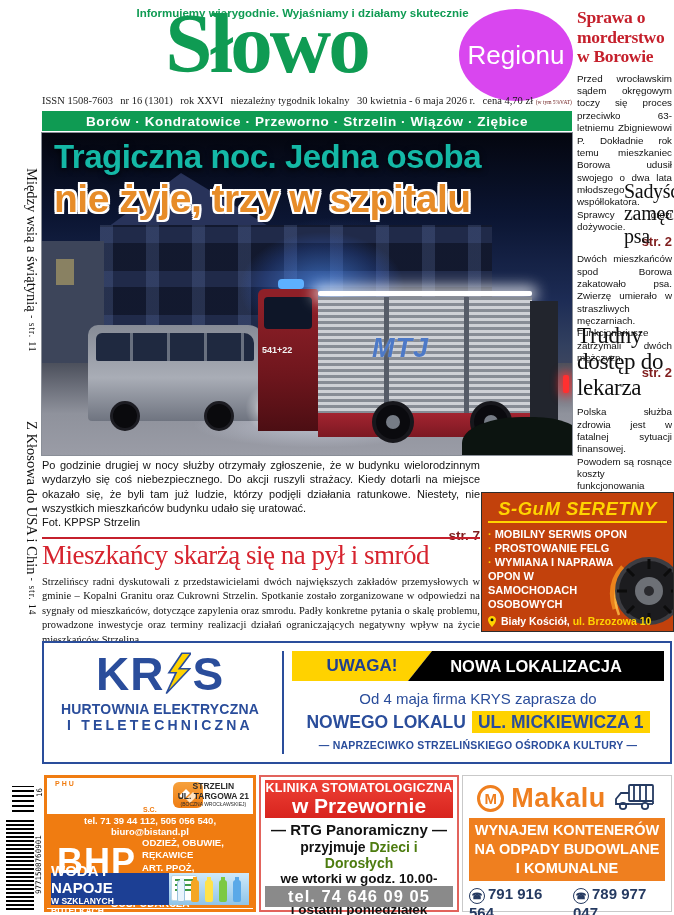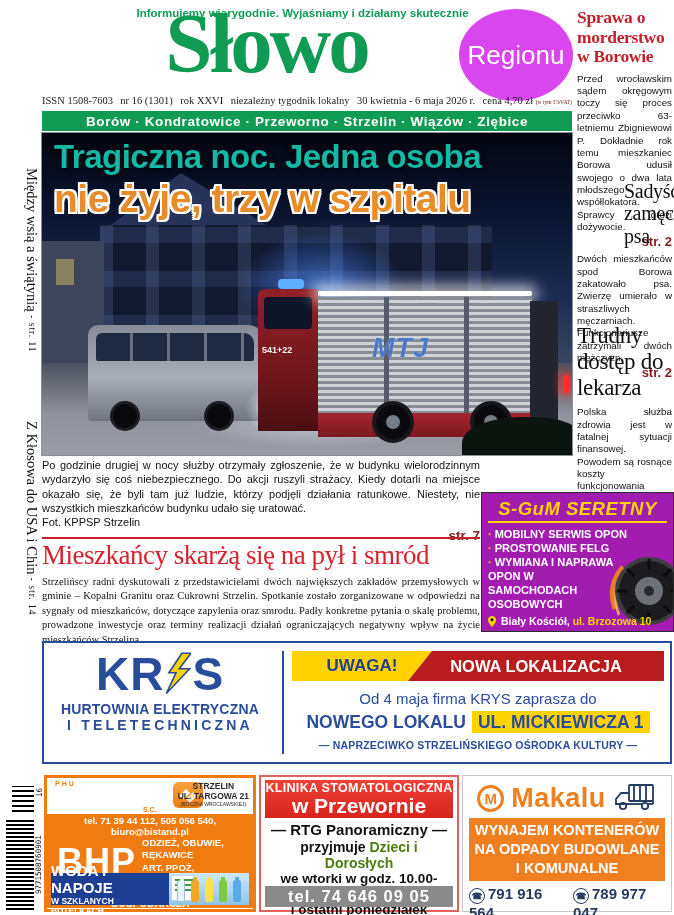--- a/index.html
+++ b/index.html
@@ -110,21 +110,21 @@
   .rrail { position:absolute; left:577px; top:0; width:95px; height:492px; }
   .rstory { position:absolute; left:0; width:95px; }
   .rstory h3 { font-family:"Liberation Serif", serif; line-height:1.12; letter-spacing:-.3px; }
   .rstory .rbody { margin-top:6px; font-family:Liberation Sans, sans-serif; font-size:9.8px; line-height:1.26;
     color:#111; text-align:justify; }
   .rstory .page-ref { font-size:13px; margin-top:1px; }
   #rstory-1 { top:8px; } #rstory-1 h3 { color:#c5202c; font-weight:700; font-size:17.5px; }
   #rstory-2 { top:180px; } #rstory-2 h3 { color:#101010; font-weight:400; font-size:20px;margin-left:47px; }
   #rstory-3 { top:323px; } #rstory-3 h3 { color:#101010; font-weight:400; font-size:23px; }
   
-  .ad-sgum { position:absolute; left:481px; top:492px; width:193px; height:140px; background:#a21caf;
+  .ad-sgum { position:absolute; left:481px; top:492px; width:193px; height:140px; background:#c2410c;
     border:1px solid #2c2c2c; padding:5px 6px; overflow:hidden; color:#fff; }
   .sgum-title { color:#ffd400; font-style:italic; font-weight:700; font-size:18.5px; letter-spacing:.5px;
     border-bottom:2px solid #ffd400; padding-bottom:1px; text-align:center; }
   .sgum-list { margin-top:4px; position:relative; z-index:2; }
   .sgum-item { font-weight:700; font-size:11px; line-height:1.28; }
   .sgum-item .blt { color:#ffd400; margin-right:3px; }
   .sgum-item.wrap { max-width:128px; }
   .sgum-loc { position:relative; z-index:2; margin-top:4px; font-weight:700; font-size:10.5px; }
   .sgum-loc .yl { color:#ffd400; }
   .sgum-pin { display:inline-block; vertical-align:-2px; margin-right:2px; }
@@ -137,21 +137,21 @@
     align-items:center; justify-content:center; }
   .krys-logo svg { margin:0 1px; }
   .krys-sub1 { margin-top:4px; font-weight:700; font-size:14px; letter-spacing:.2px; }
   .krys-sub2 { font-weight:700; font-size:14px; letter-spacing:3.2px; }
   .krys-div { position:absolute; left:238px; top:8px; bottom:8px; width:2px; background:#2a4d9b; }
   .krys-right { position:absolute; left:248px; top:8px; width:372px; text-align:center; }
   .krys-banner { display:flex; height:30px; }
   .krys-uwaga { width:140px; background:#ffd200; color:#1f3f8f; font-weight:700; font-size:17px;
     display:flex; align-items:center; justify-content:center;
     clip-path:polygon(0 0, 100% 0, calc(100% - 24px) 100%, 0 100%); }
-  .krys-nowa { flex:1; margin-left:-24px; background:#b91c1c; color:#fff; font-weight:700; font-size:16.5px;
+  .krys-nowa { flex:1; margin-left:-24px; background:#000000; color:#fff; font-weight:700; font-size:16.5px;
     display:flex; align-items:center; justify-content:center;
     clip-path:polygon(24px 0, 100% 0, 100% 100%, 0 100%); }
   .krys-line3 { margin-top:9px; color:#2a4d9b; font-size:15px; font-weight:500; }
   .krys-line4 { margin-top:5px; color:#2a4d9b; font-weight:700; font-size:17.5px; }
   .krys-line4 .hl { background:#ffd200; padding:1px 6px; margin-left:6px; }
   .krys-line5 { margin-top:6px; color:#2a4d9b; font-weight:700; font-size:10.5px; letter-spacing:.2px; }
   
   .barcode { position:absolute; left:2px; top:786px; width:40px; height:126px; }
   .bc-addon { position:absolute; left:10px; top:0; width:22px; height:26px;
     background:repeating-linear-gradient(0deg,#000 0 2px,#fff 2px 5px); }

